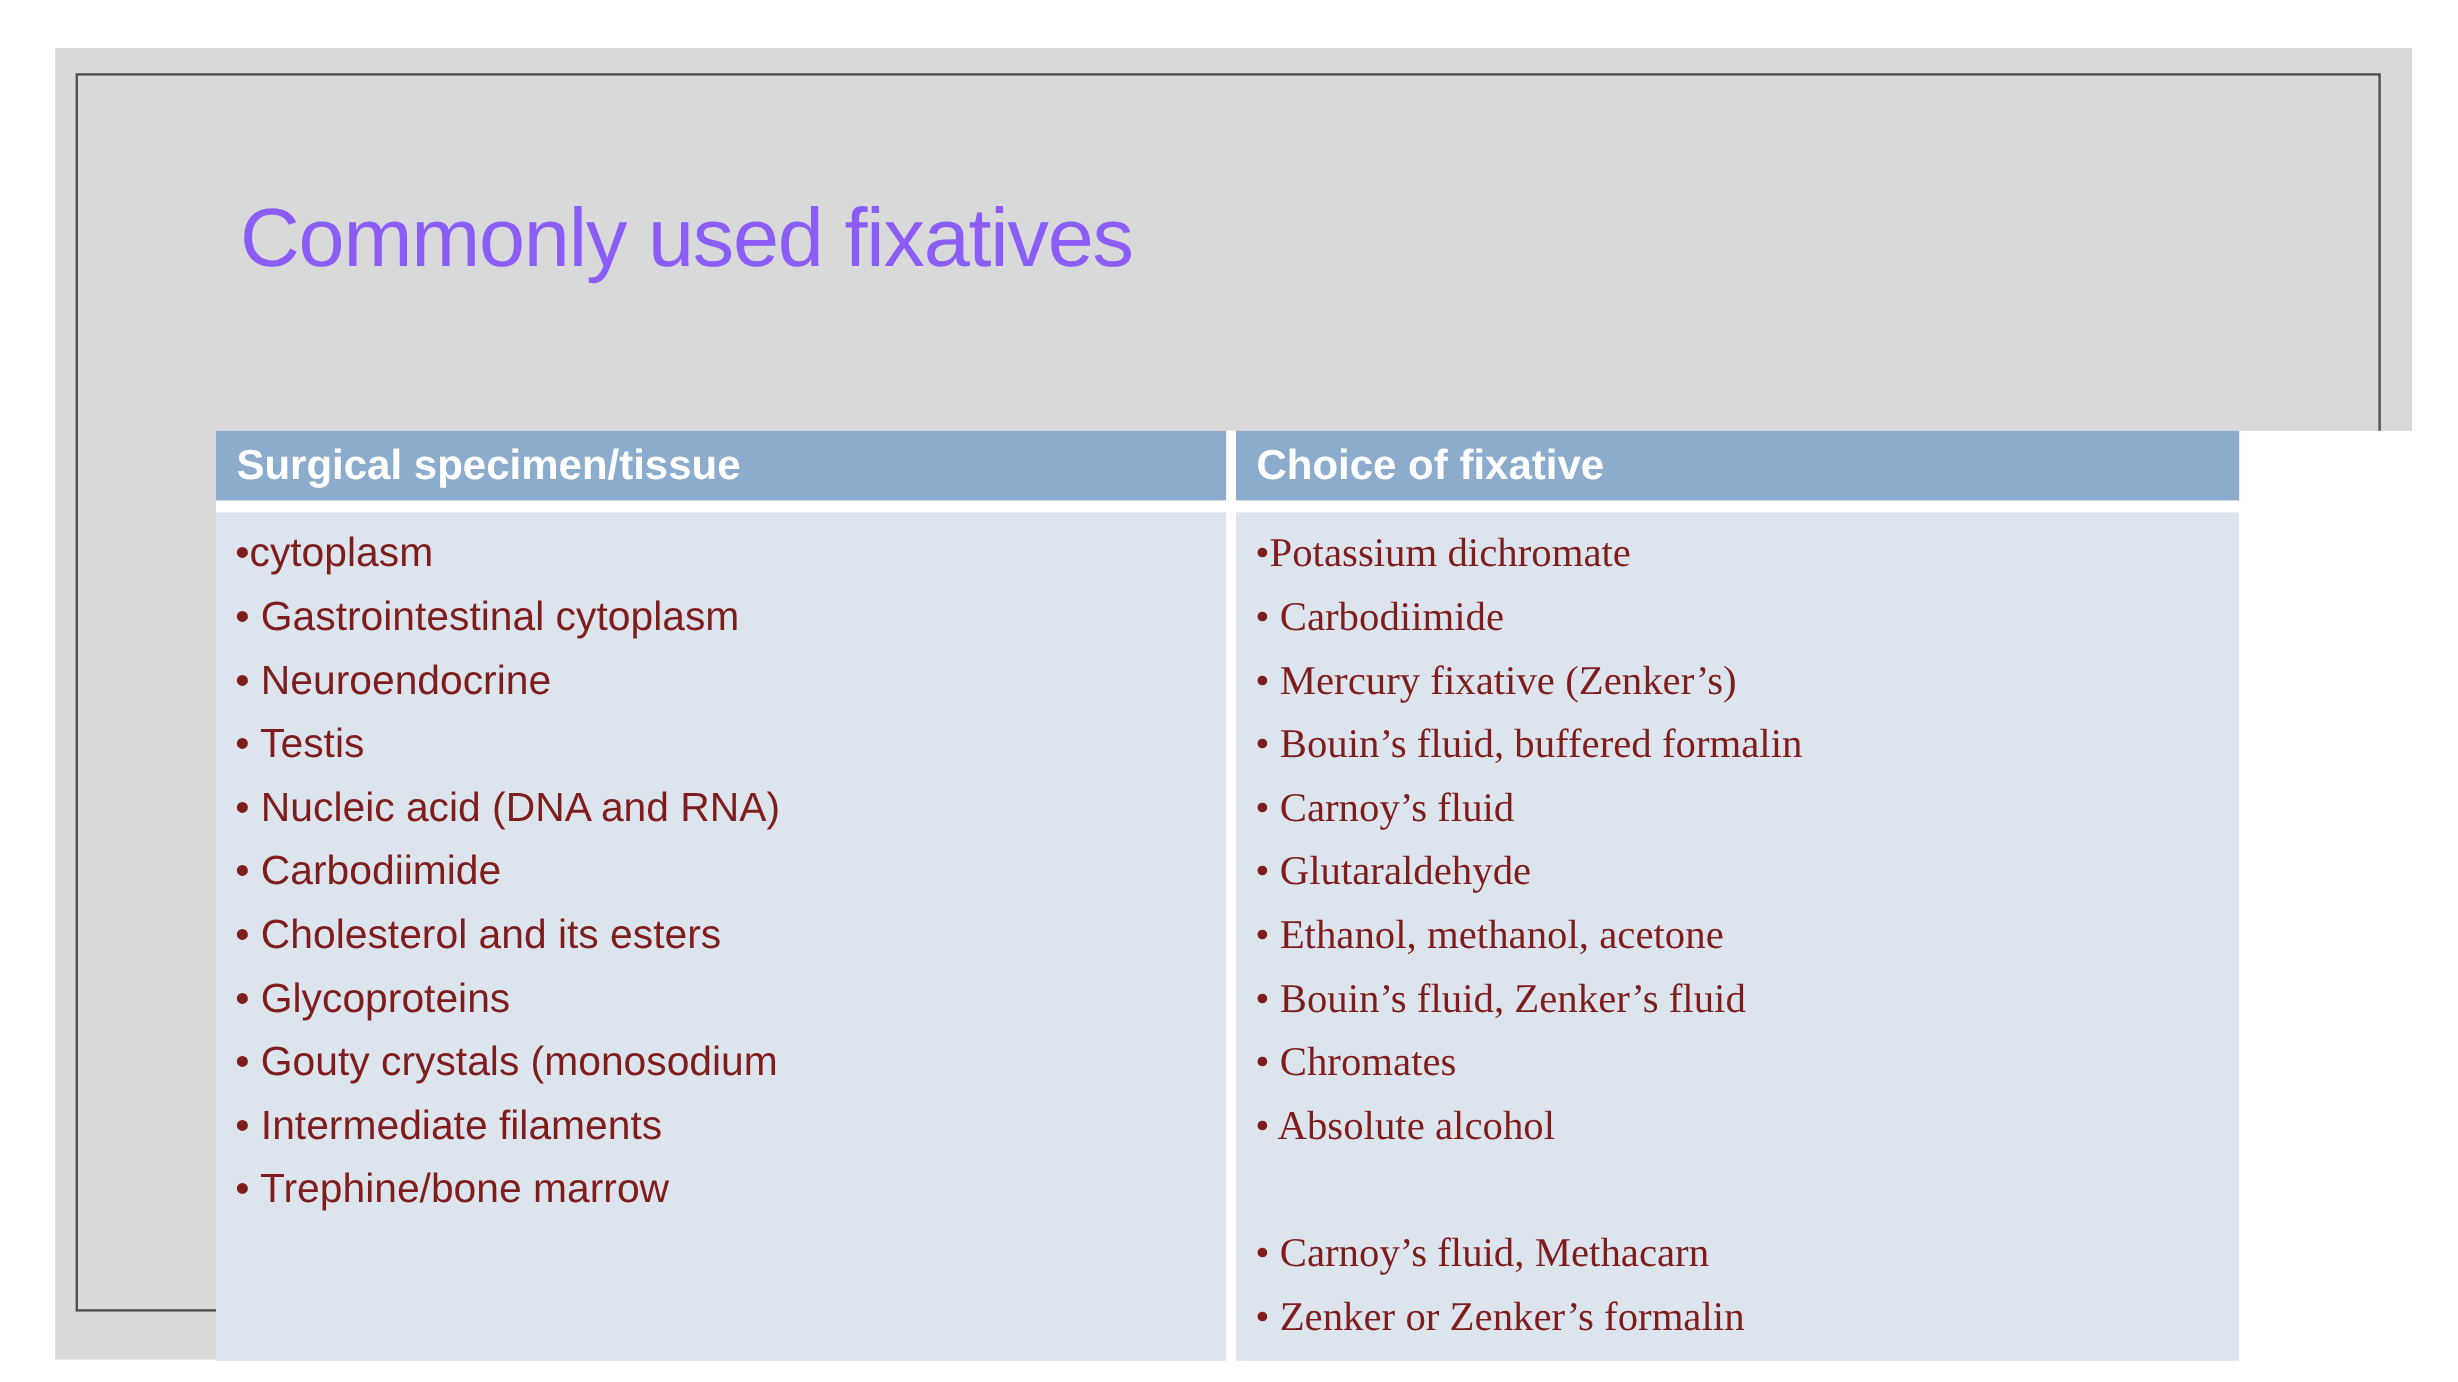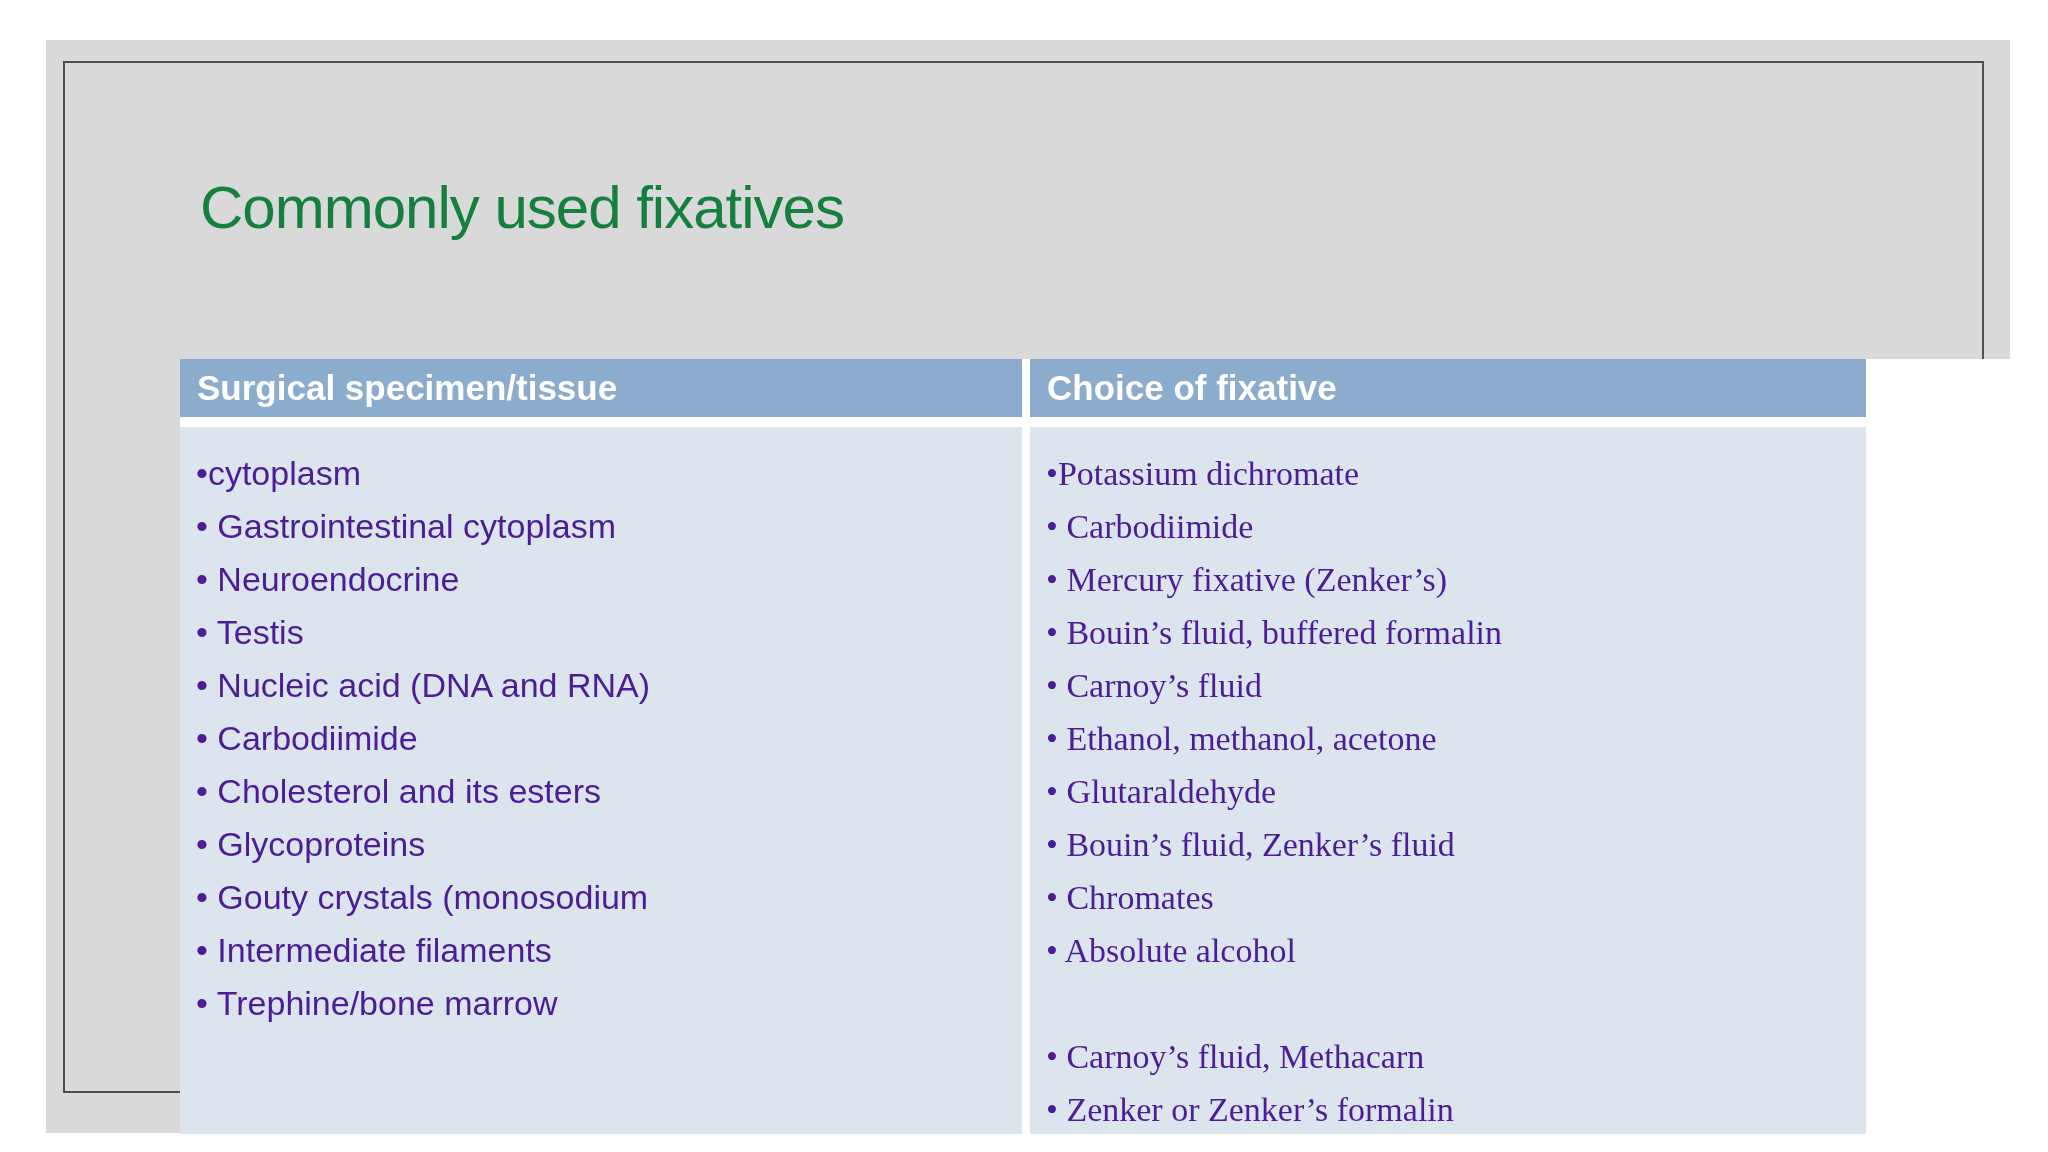--- a/index.html
+++ b/index.html
@@ -21,25 +21,25 @@
   .slide-border {
     position: absolute;
     left: 63px; top: 61px;
     width: 1921px; height: 1032px;
     border: 2px solid #4f4f4f;
     box-sizing: border-box;
     z-index: 2;
   }
   .slide-title {
     position: absolute;
-    left: 200px; top: 170px;
-    font-size: 60px;
+    left: 200px; top: 156px;
+    font-size: 69px;
     line-height: 1.25;
     letter-spacing: -1px;
-    color: #15803d;
+    color: #8b5cf6;
     z-index: 3;
     white-space: nowrap;
   }
   .fixatives-table {
     position: absolute;
     left: 180px; top: 359px;
     width: 1970px; height: 775px;
     background: #ffffff;
     z-index: 4;
   }
@@ -56,23 +56,23 @@
     padding-left: 17px;
     box-sizing: border-box;
     white-space: nowrap;
     overflow: hidden;
   }
   .h-cell-1 { width: 842px; flex: 0 0 842px; }
   .h-cell-2 { width: 836px; flex: 0 0 836px; }
   .t-body { height: 707px; }
   .b-cell {
     background: #dce5ee;
-    color: #4c1d95;
+    color: #7f1d1d;
     font-size: 34px;
-    padding: 20px 10px 0 16px;
+    padding: 8px 10px 0 16px;
     box-sizing: border-box;
     overflow: hidden;
   }
   .b-cell-1 { width: 842px; flex: 0 0 842px; }
   .b-cell-2 { width: 836px; flex: 0 0 836px; font-family: Liberation Serif, serif; }
   .line {
     height: 53px;
     line-height: 53px;
     white-space: nowrap;
   }
@@ -106,22 +106,22 @@
           <div class="line">• Intermediate filaments</div>
           <div class="line">• Trephine/bone marrow</div>
         </div>
       <div class="t-cell-gap"></div>
       <div class="b-cell b-cell-2">
           <div class="line">•Potassium dichromate</div>
           <div class="line">• Carbodiimide</div>
           <div class="line">• Mercury fixative (Zenker’s)</div>
           <div class="line">• Bouin’s fluid, buffered formalin</div>
           <div class="line">• Carnoy’s fluid</div>
+          <div class="line">• Glutaraldehyde</div>
           <div class="line">• Ethanol, methanol, acetone</div>
-          <div class="line">• Glutaraldehyde</div>
           <div class="line">• Bouin’s fluid, Zenker’s fluid</div>
           <div class="line">• Chromates</div>
           <div class="line">• Absolute alcohol</div>
           <div class="line"></div>
           <div class="line">• Carnoy’s fluid, Methacarn</div>
           <div class="line">• Zenker or Zenker’s formalin</div>
         </div>
     </div>
   </div>
 </div>

